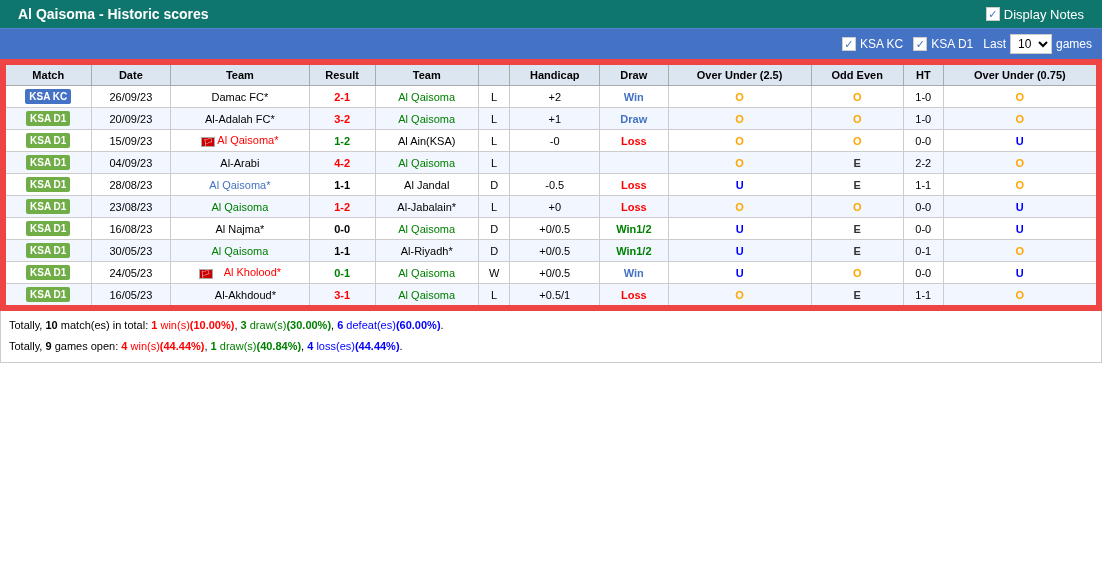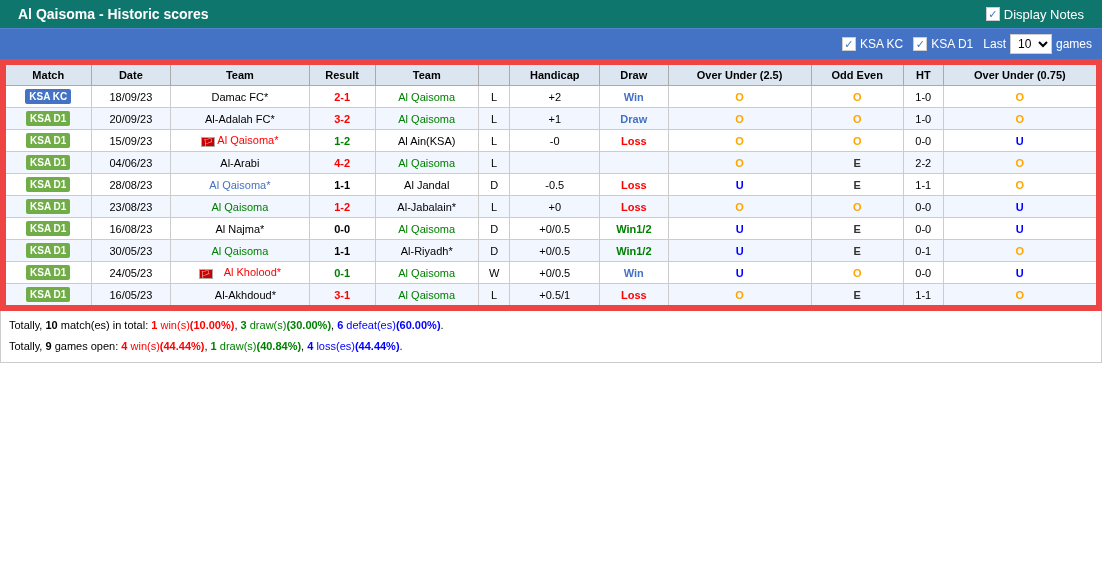--- a/index.html
+++ b/index.html
@@ -162,21 +162,21 @@
         <th>Draw</th>
         <th>Over Under (2.5)</th>
         <th>Odd Even</th>
         <th>HT</th>
         <th>Over Under (0.75)</th>
       </tr>
     </thead>
     <tbody id="table-body">
     <tr class="row-odd">
           <td><span class="league-badge badge-ksa-kc">KSA KC</span></td>
-          <td>18/09/23</td>
+          <td>26/09/23</td>
           <td><span style="color: black;">Damac FC*</span></td>
           <td style="color: red; font-weight: bold;">2-1</td>
           <td><span style="color: green;">Al Qaisoma</span></td>
           <td>L</td>
           <td>+2</td>
           <td style="color: rgb(68, 114, 196); font-weight: bold;">Win</td>
           <td class="ou-o">O</td>
           <td class="ou-o">O</td>
           <td>1-0</td>
           <td class="ou-o">O</td>
@@ -204,21 +204,21 @@
           <td>L</td>
           <td>-0</td>
           <td style="color: red; font-weight: bold;">Loss</td>
           <td class="ou-o">O</td>
           <td class="ou-o">O</td>
           <td>0-0</td>
           <td class="ou-u">U</td>
         </tr>
         <tr class="row-even">
           <td><span class="league-badge badge-ksa-d1">KSA D1</span></td>
-          <td>04/06/23</td>
+          <td>04/09/23</td>
           <td><span style="color: black;">Al-Arabi</span></td>
           <td style="color: red; font-weight: bold;">4-2</td>
           <td><span style="color: green;">Al Qaisoma</span></td>
           <td>L</td>
           <td></td>
           <td style="color: black; font-weight: bold;"></td>
           <td class="ou-o">O</td>
           <td class="ou-e">E</td>
           <td>2-2</td>
           <td class="ou-o">O</td>

